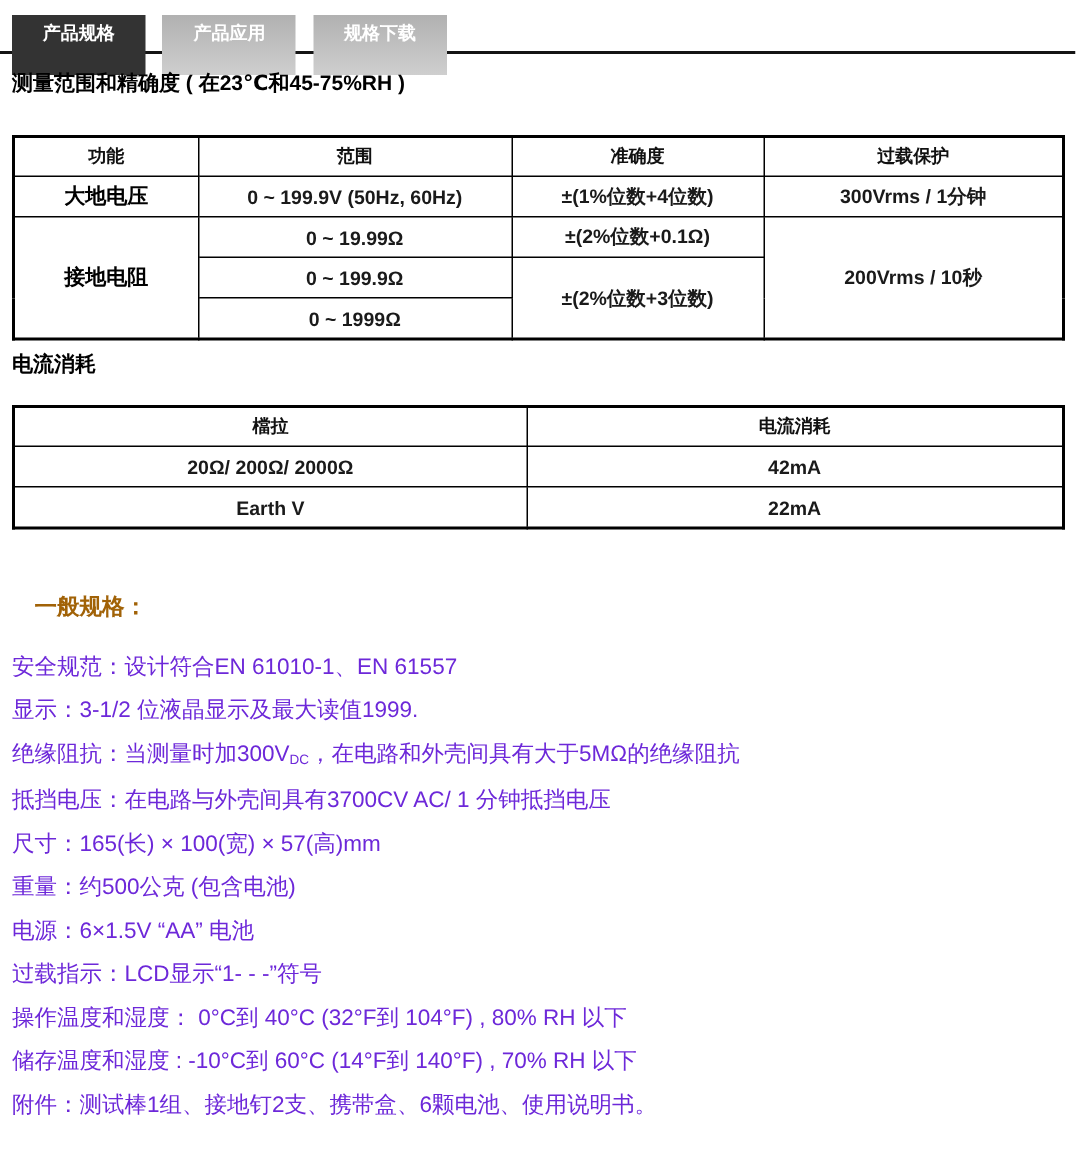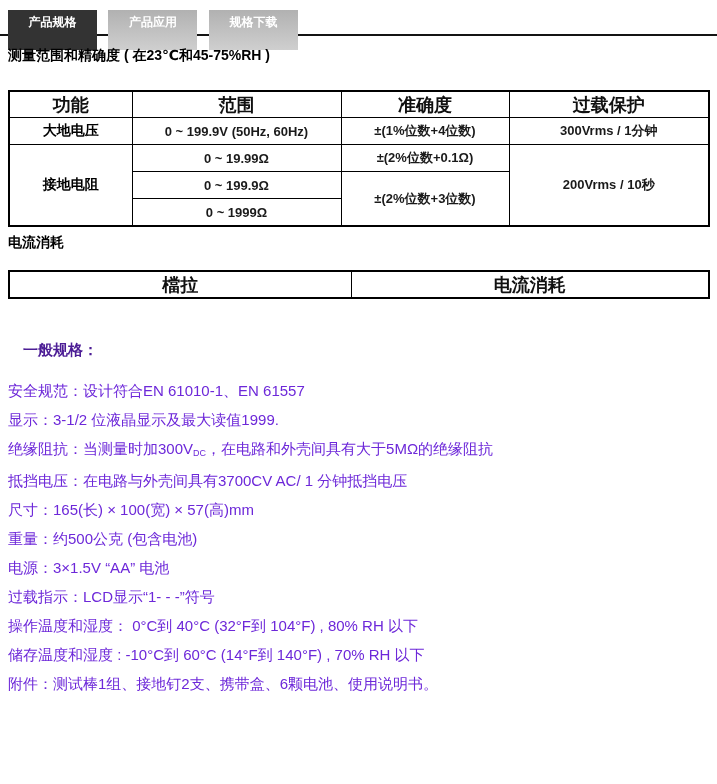--- a/index.html
+++ b/index.html
@@ -17,27 +17,27 @@
   }
   .tab.active   { background:#333333; }
   .tab.inactive { background:linear-gradient(to bottom,#b1b1b1,#cfcfcf); }
   .divider { height:2px; background:#141414; width:717px; }
   
   .content { padding:0 9px 0 8px; }
   .sec-title { font-size:14px; font-weight:bold; margin:11px 0 0 0; color:#000; }
   table { border-collapse:collapse; width:700px; table-layout:fixed; }
   th,td { border:1px solid #000; padding:0; text-align:center; vertical-align:middle;font-weight:bold; }
   table { border:2px solid #000; }
-  th { font-size:18px; font-weight:bold; height:25px; }
+  th { font-size:12px; font-weight:bold; height:25px; }
   td { font-size:13px; height:26px; color:#1a1a1a;text-align:center; }
   td.fn { font-weight:bold; font-size:14px; color:#000; }
   #measurement-table { margin-top:25px; }
   #current-title { margin-top:7px; }
   #current-table { margin-top:18px; }
-  #general-heading { margin:42px 0 0 15px; font-size:15px; font-weight:bold; color:#4c1d95; }
+  #general-heading { margin:42px 0 0 15px; font-size:15px; font-weight:bold; color:#a16207; }
   .speclist { margin-top:16px; font-size:15px; line-height:29px; color:#6d28d9; }
   .speclist div { white-space:nowrap; }
   sub.dc { font-size:9px; vertical-align:baseline; position:relative; top:2px; }
 </style>
 </head>
 <body>
 
 <div class="tabbar">
   <div class="tab active" style="background: rgb(51, 51, 51);">产品规格</div>
   <div class="tab inactive">产品应用</div>
@@ -94,32 +94,40 @@
       <col style="width:342px">
         <col style="width:358px">
     </colgroup>
     <thead>
       <tr>
         <th>檔拉</th>
         <th>电流消耗</th>
       </tr>
     </thead>
     <tbody>
+      <tr>
+        <td>20Ω/ 200Ω/ 2000Ω</td>
+        <td>42mA</td>
+      </tr>
+      <tr>
+        <td>Earth V</td>
+        <td>22mA</td>
+      </tr>
     </tbody>
   </table>
 
   <div id="general-heading">一般规格：</div>
 
   <div class="speclist">
     <div>安全规范：设计符合EN 61010-1、EN 61557</div>
     <div>显示：3-1/2 位液晶显示及最大读值1999.</div>
     <div><span>绝缘阻抗：当测量时加300V</span><sub class="dc">DC</sub><span>，在电路和外壳间具有大于5MΩ的绝缘阻抗</span></div>
     <div>抵挡电压：在电路与外壳间具有3700CV AC/ 1 分钟抵挡电压</div>
     <div>尺寸：165(长) × 100(宽) × 57(高)mm</div>
     <div>重量：约500公克 (包含电池)</div>
-    <div>电源：3×1.5V “AA” 电池</div>
+    <div>电源：6×1.5V “AA” 电池</div>
     <div>过载指示：LCD显示“1- - -”符号</div>
     <div>操作温度和湿度： 0°C到 40°C (32°F到 104°F) , 80% RH 以下</div>
     <div>储存温度和湿度 : -10°C到 60°C (14°F到 140°F) , 70% RH 以下</div>
     <div>附件：测试棒1组、接地钉2支、携带盒、6颗电池、使用说明书。</div>
   </div>
 
 </div>
 
 </body></html>

